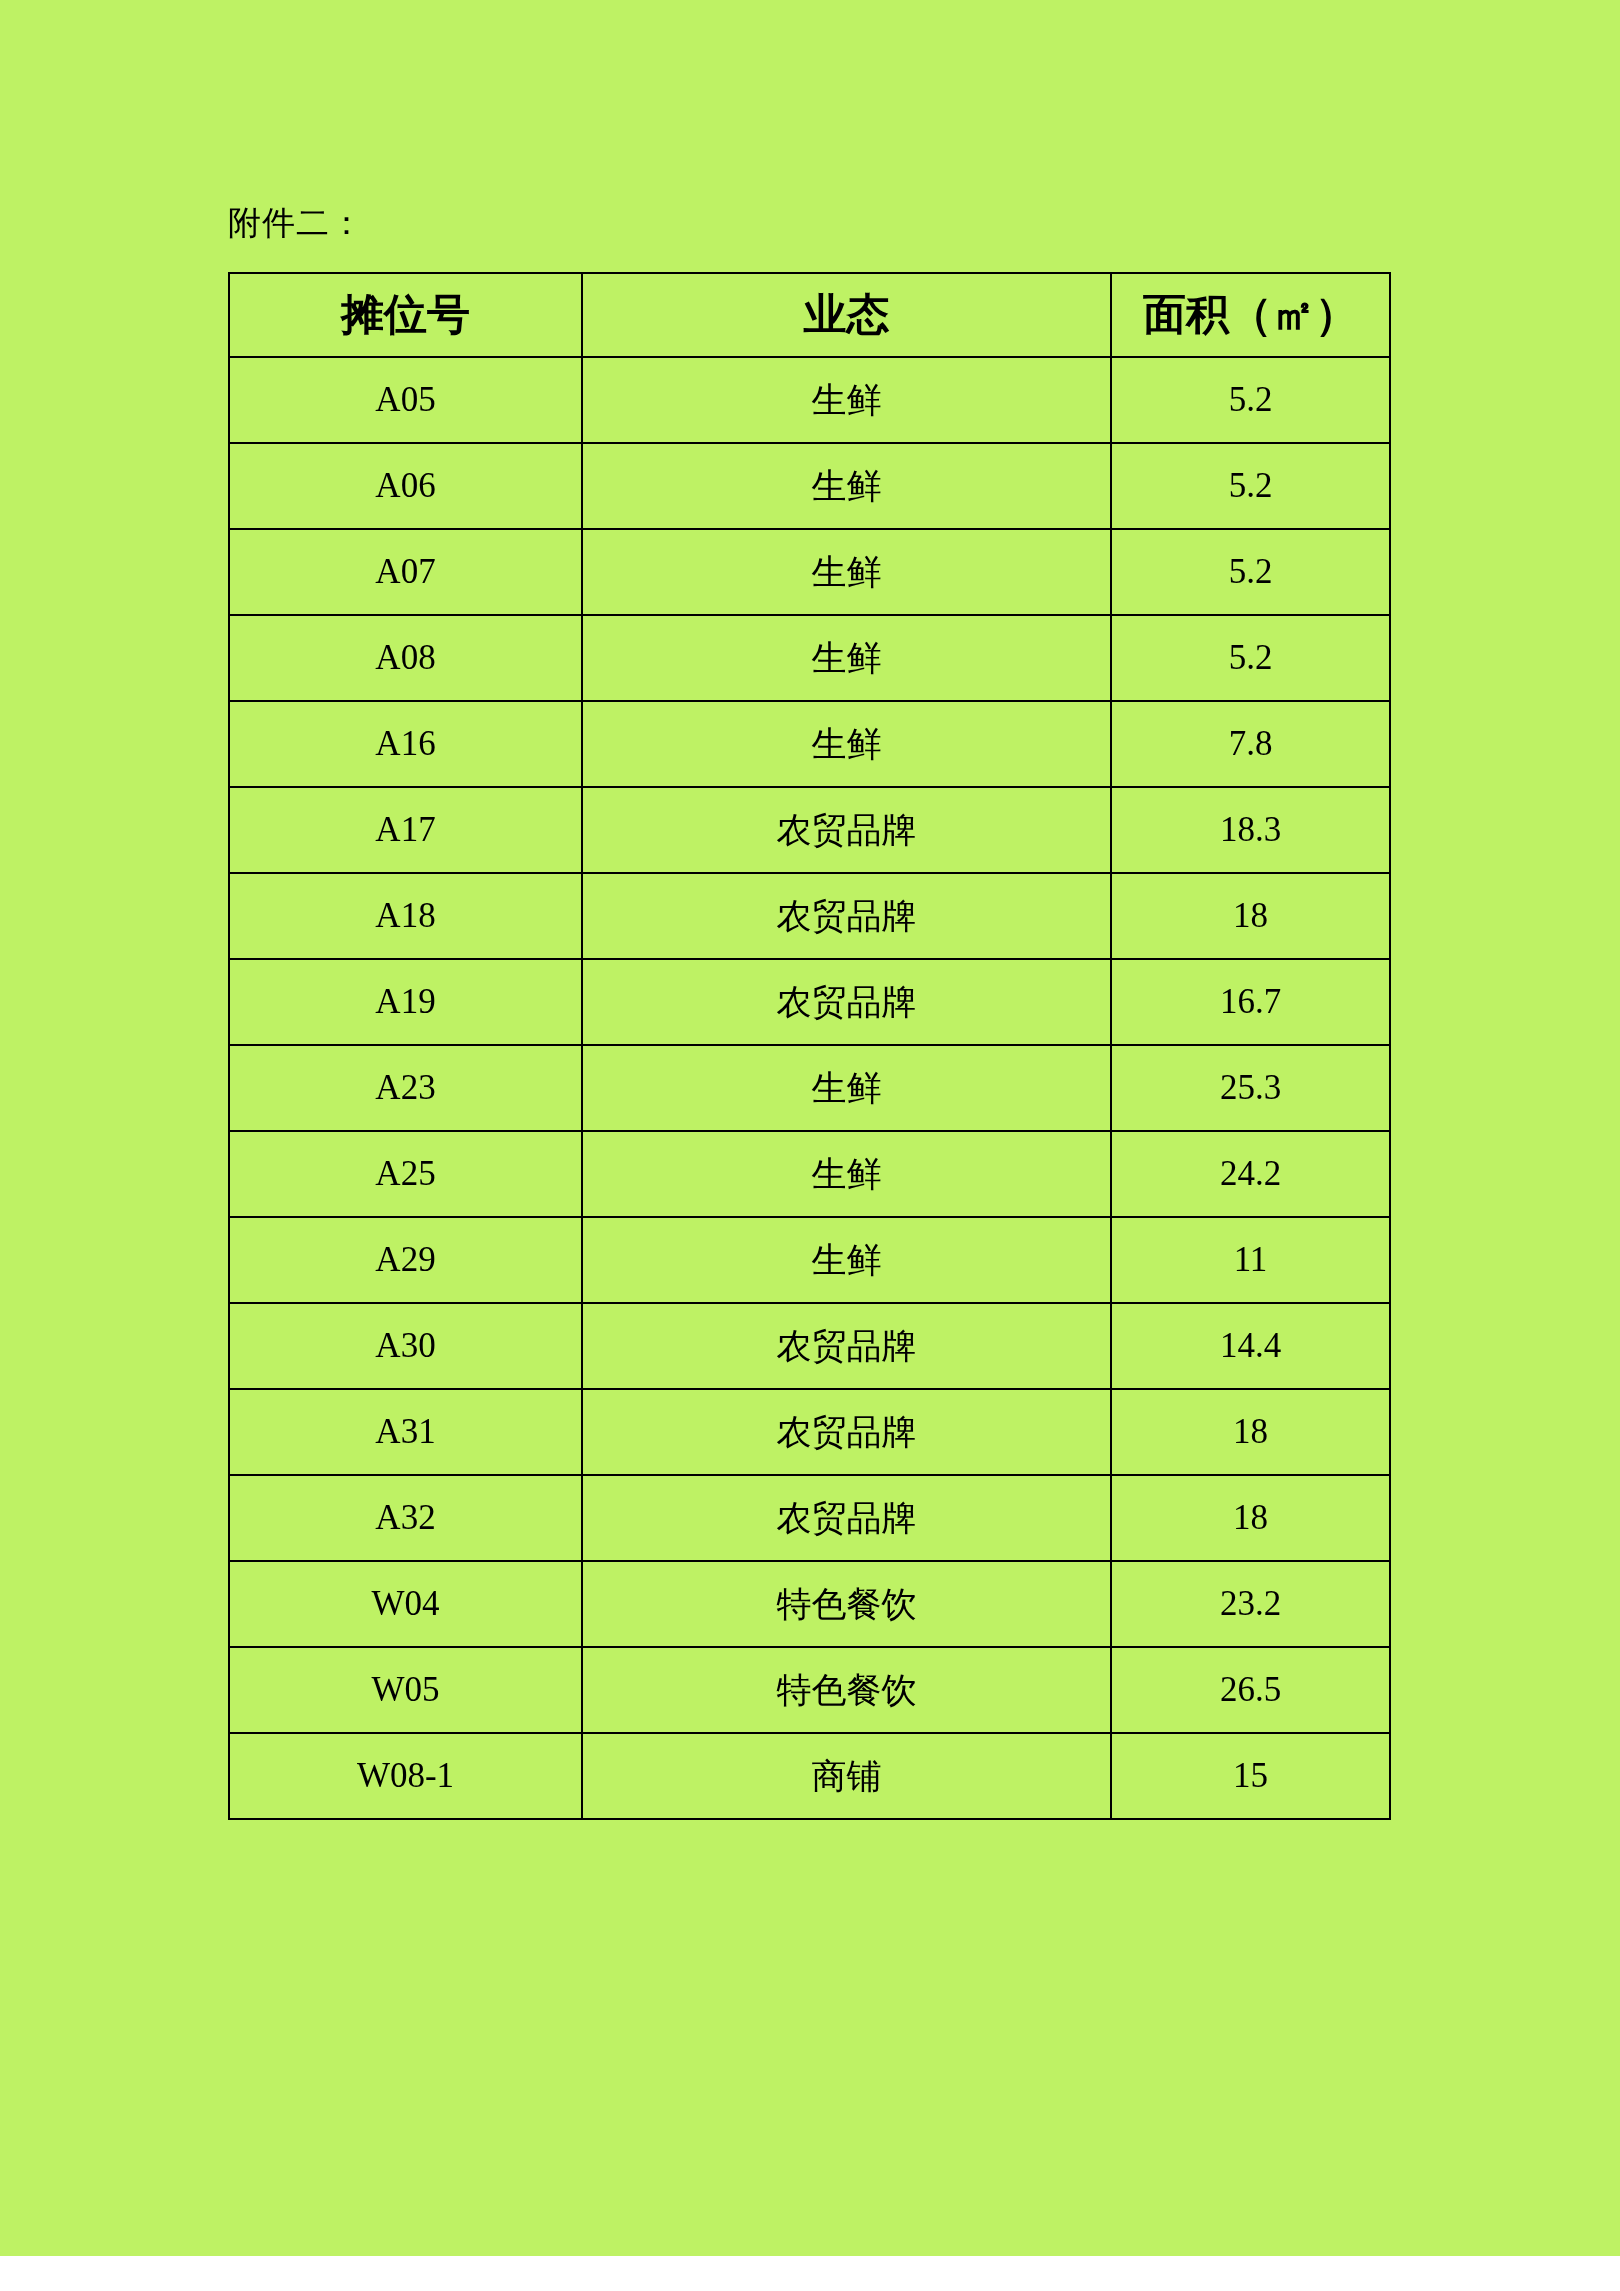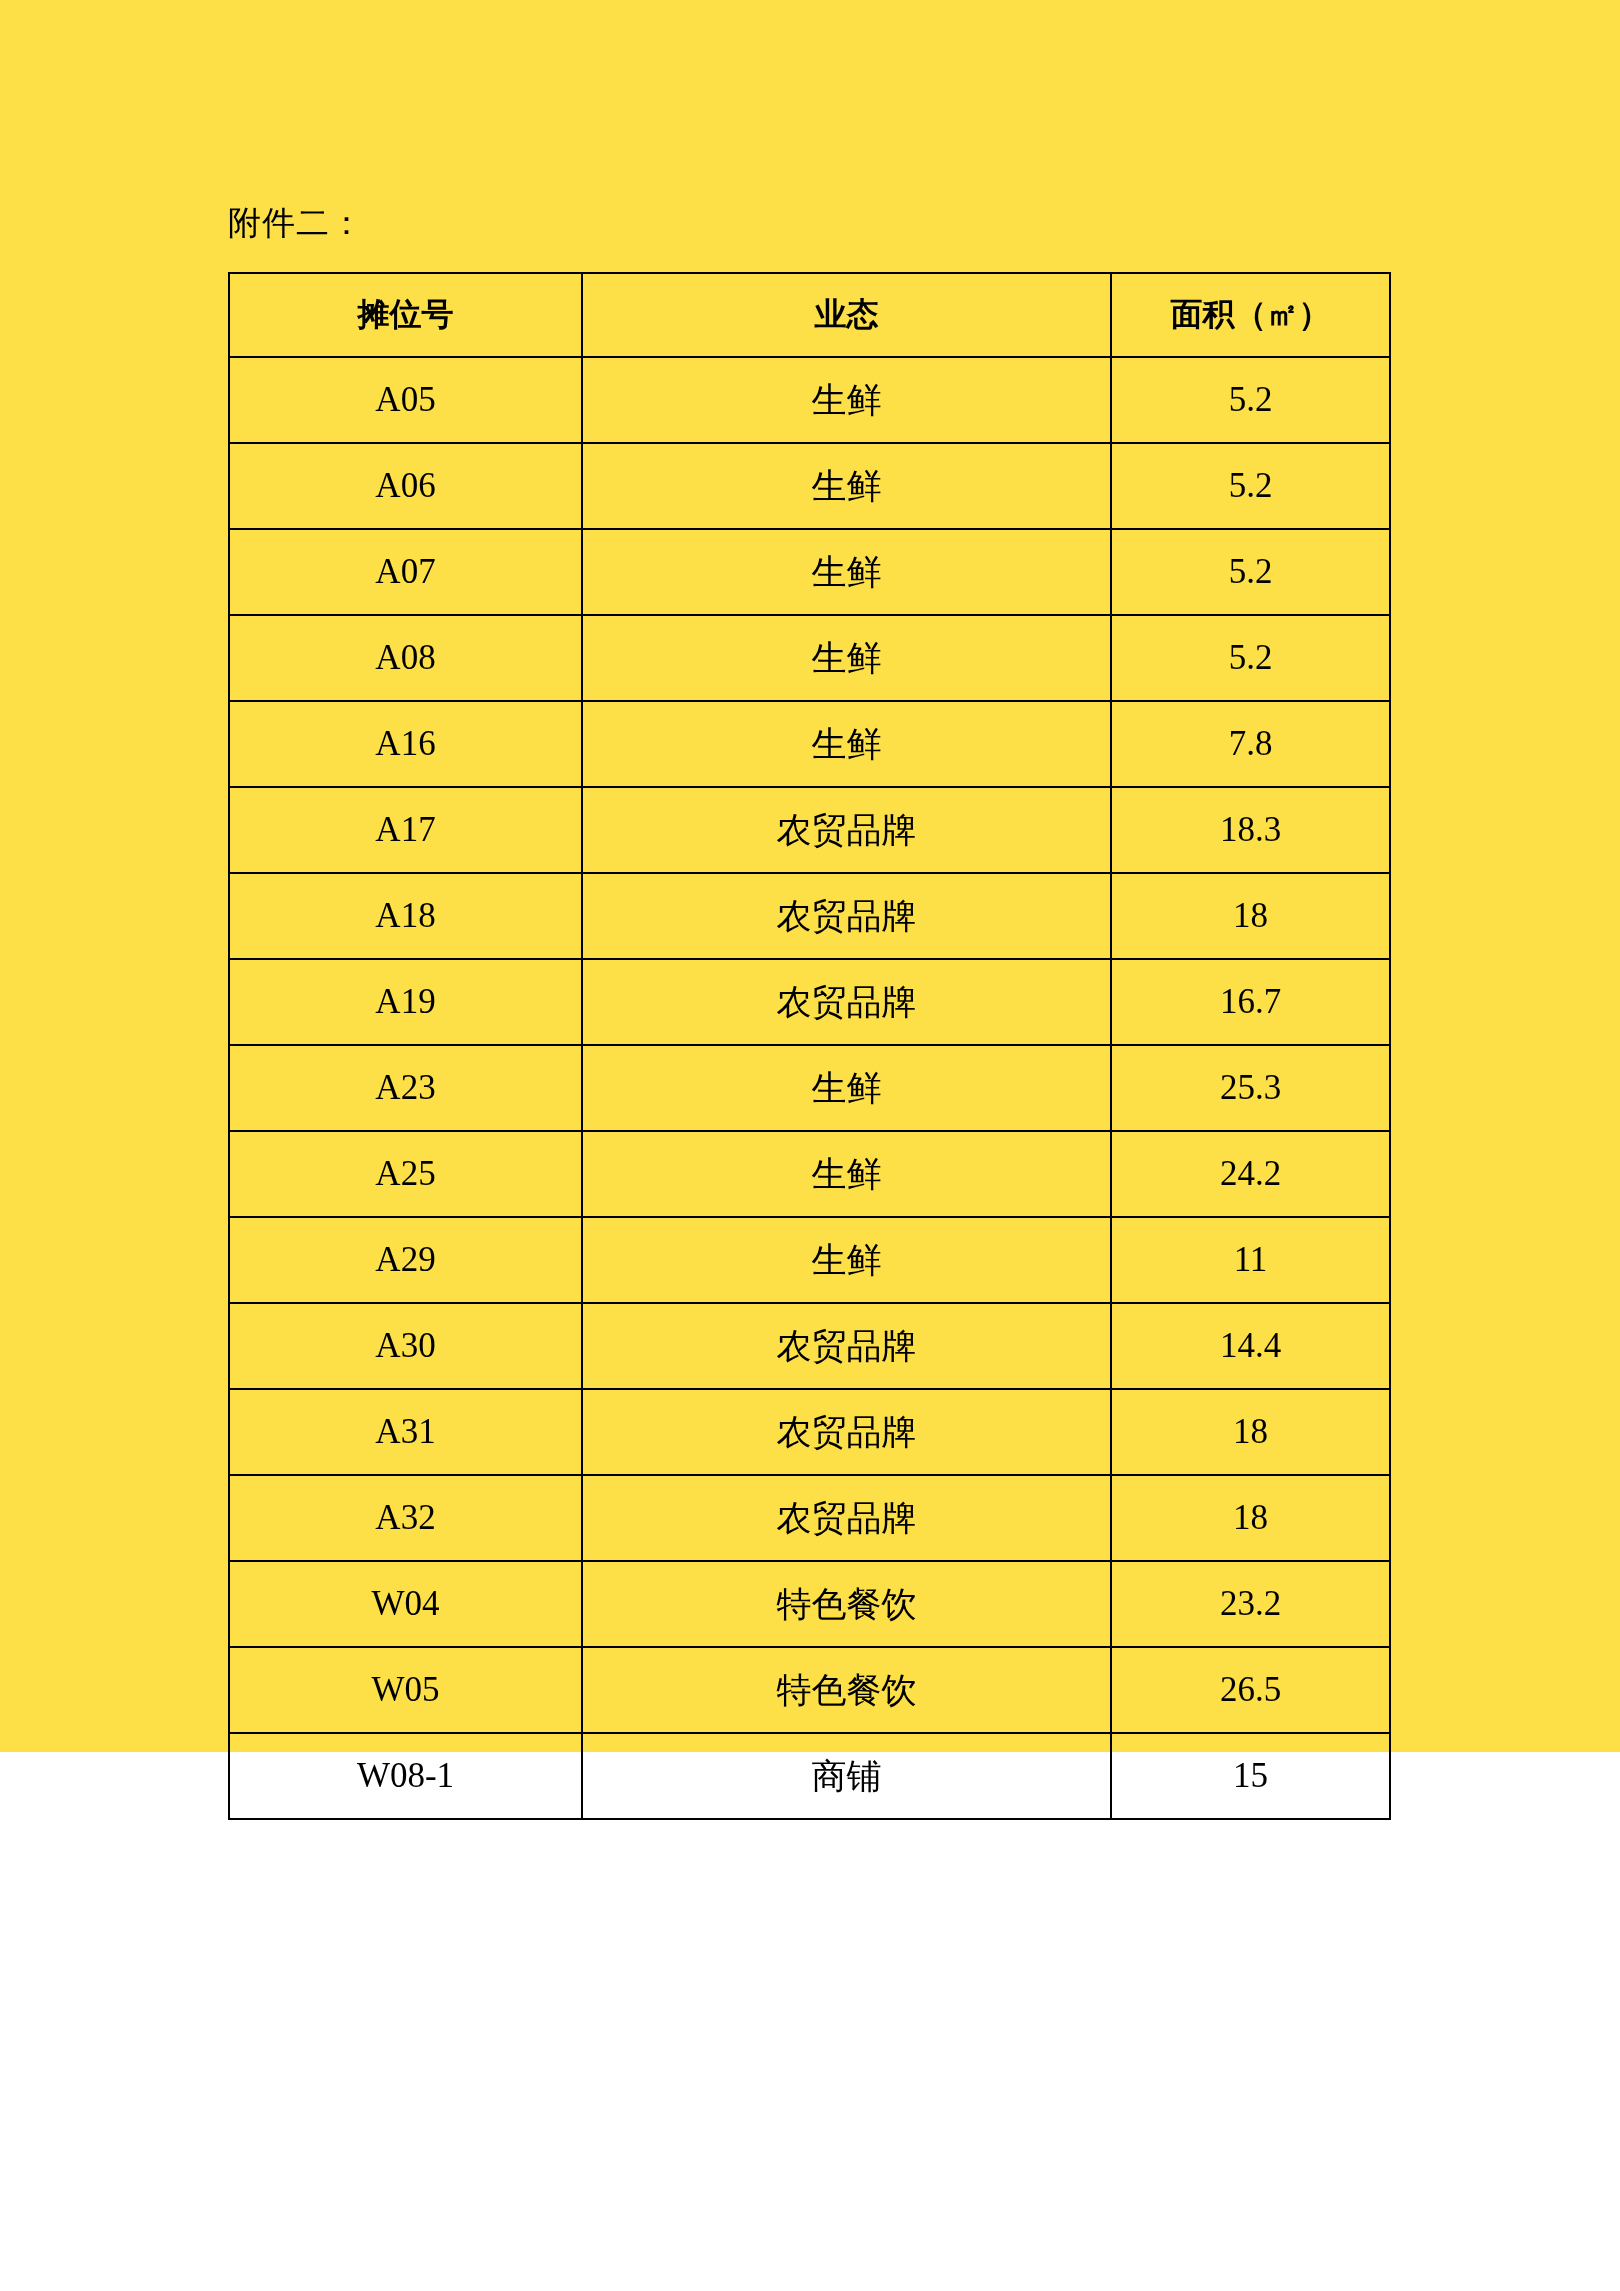--- a/index.html
+++ b/index.html
@@ -11,22 +11,22 @@
     width: 1620px;
     height: 2292px;
     font-family: "Liberation Serif", serif;
     color: #000000;
     position: relative;
   }
   .page {
     position: absolute;
     left: 0; top: 0;
     width: 1620px;
-    height: 1752px;
-    background: #fde047;
+    height: 2256px;
+    background: #bef264;
   }
   .doc-title {
     position: absolute;
     left: 228px;
     top: 201px;
     font-size: 33px;
     letter-spacing: 1px;
     font-family: "Liberation Serif", serif;
     white-space: nowrap;
   }
@@ -46,21 +46,21 @@
     text-align: center;
     vertical-align: middle;
     height: 84px;
     font-size: 35px;
     font-family: "Liberation Serif", serif;
     font-weight: normal;
     padding: 0;
   }
   table.stalls thead th {
     font-weight: bold;
-    font-size: 32px;
+    font-size: 43px;
     height: 82px;
   }
   col.c1 { width: 353px; }
   col.c2 { width: 529px; }
   col.c3 { width: 279px; }
   .unit-head {
     letter-spacing: 0px;
     margin-top: 21px;
   }
 </style>

